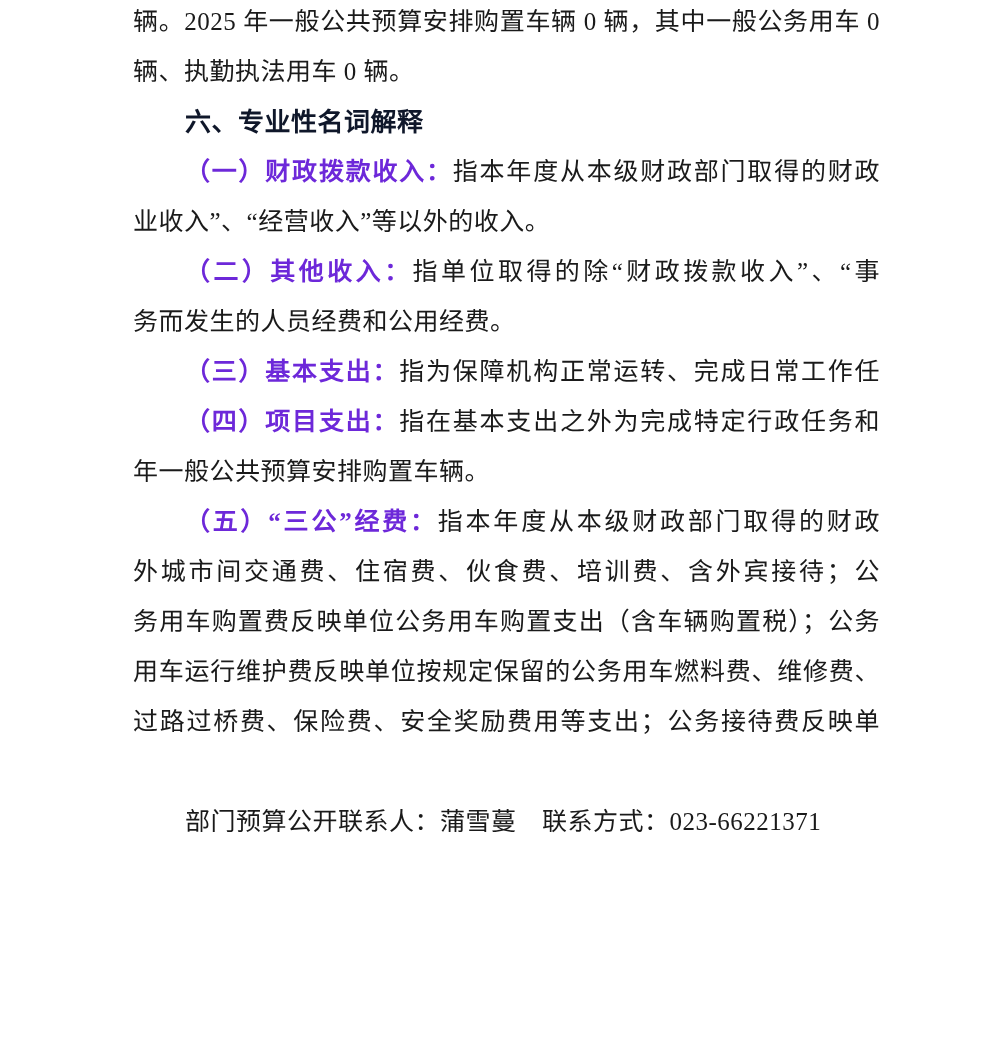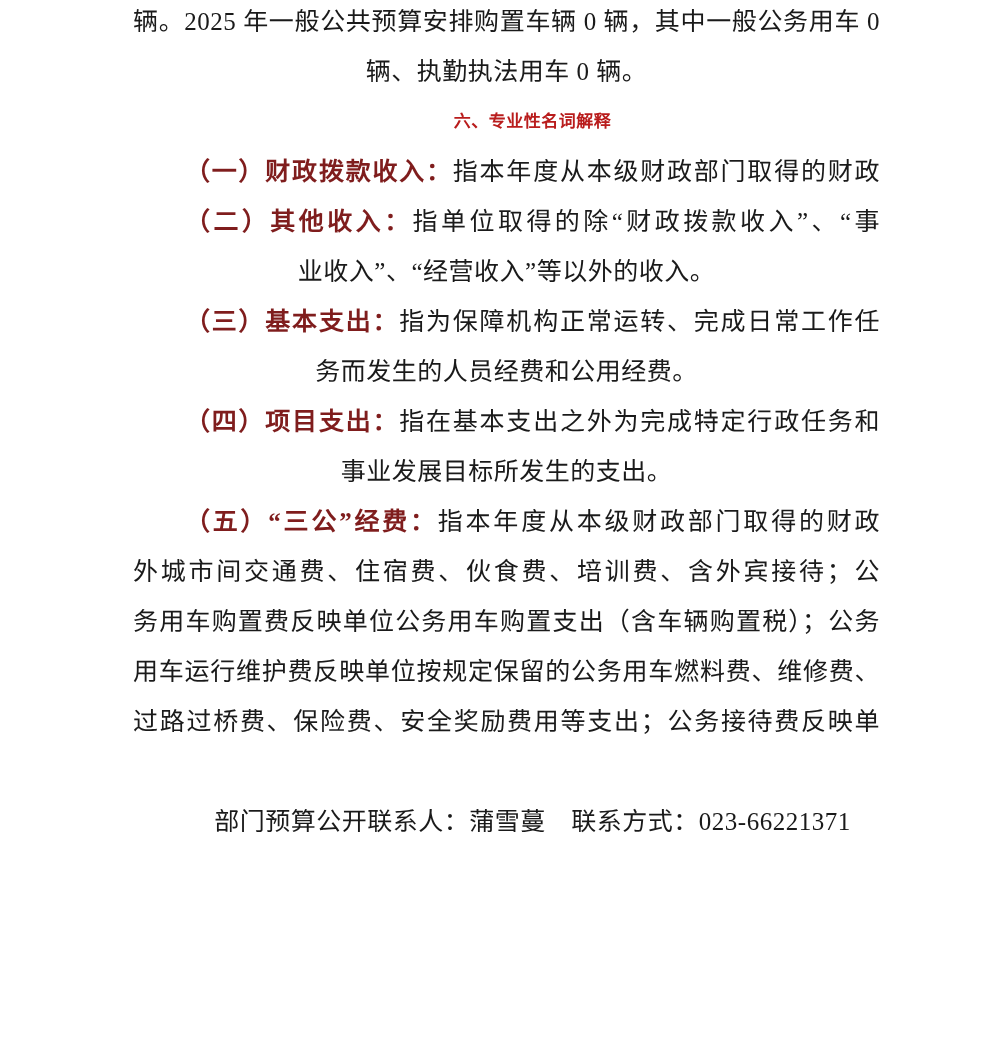--- a/index.html
+++ b/index.html
@@ -19,64 +19,64 @@
     position: absolute;
     left: 133px;
     top: -3px;
     width: 747px;
   }
   .line {
     font-size: 25px;
     line-height: 50px;
     height: 50px;
     letter-spacing: 0.5px;
-    text-align: center;
+    text-align: left;
     overflow: visible;
   }
   .justify {
     text-align: justify;
     text-align-last: justify;
   }
   .indent {
     text-indent: 52px;
   }
   .heading {
     font-family: "Liberation Sans", "DejaVu Sans", sans-serif;
     font-weight: 700;
-    font-size: 17px;
-    color: #b91c1c;
+    font-size: 26px;
+    color: #0f172a;
   }
   .term-label {
     font-weight: 700;
-    color: #7f1d1d;
+    color: #6d28d9;
   }
   .blank {
     height: 50px;
   }
 </style>
 </head>
 <body>
 
 <div class="doc">
 
   <div class="line justify">辆。2025 年一般公共预算安排购置车辆 0 辆，其中一般公务用车 0</div>
   <div class="line">辆、执勤执法用车 0 辆。</div>
 
   <div class="line heading indent">六、专业性名词解释</div>
 
   <div class="line justify indent"><span class="term-label">（一）财政拨款收入：</span><span>指本年度从本级财政部门取得的财政</span></div>
 
+  <div class="line">业收入”、“经营收入”等以外的收入。</div>
   <div class="line justify indent"><span class="term-label">（二）其他收入：</span><span>指单位取得的除“财政拨款收入”、“事</span></div>
-  <div class="line">业收入”、“经营收入”等以外的收入。</div>
 
+  <div class="line">务而发生的人员经费和公用经费。</div>
   <div class="line justify indent"><span class="term-label">（三）基本支出：</span><span>指为保障机构正常运转、完成日常工作任</span></div>
-  <div class="line">务而发生的人员经费和公用经费。</div>
 
   <div class="line justify indent"><span class="term-label">（四）项目支出：</span><span>指在基本支出之外为完成特定行政任务和</span></div>
-  <div class="line">事业发展目标所发生的支出。</div>
+  <div class="line">年一般公共预算安排购置车辆。</div>
 
   <div class="line justify indent"><span class="term-label">（五）“三公”经费：</span><span>指本年度从本级财政部门取得的财政</span></div>
   <div class="line justify">外城市间交通费、住宿费、伙食费、培训费、含外宾接待；公</div>
   <div class="line justify">务用车购置费反映单位公务用车购置支出（含车辆购置税）；公务</div>
   <div class="line justify">用车运行维护费反映单位按规定保留的公务用车燃料费、维修费、</div>
   <div class="line justify">过路过桥费、保险费、安全奖励费用等支出；公务接待费反映单</div>
 
   <div class="line blank"></div>
 
   <div class="line indent">部门预算公开联系人：蒲雪蔓　联系方式：023-66221371</div>

